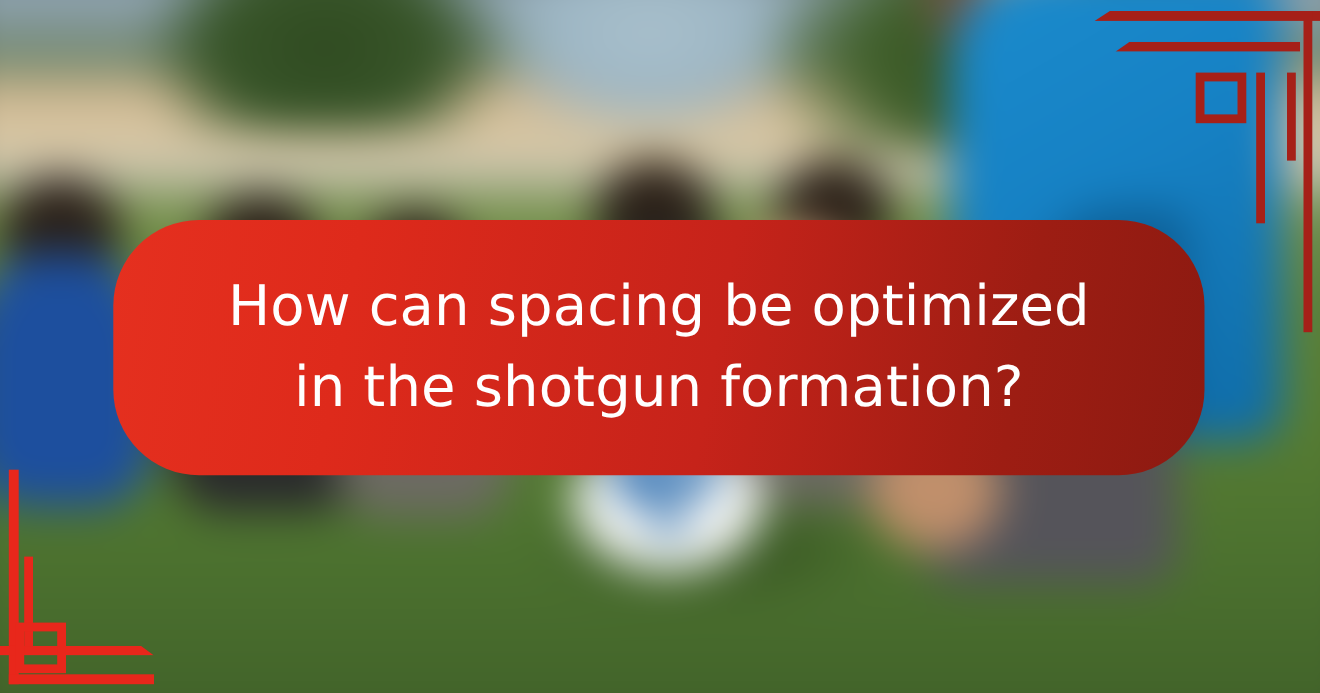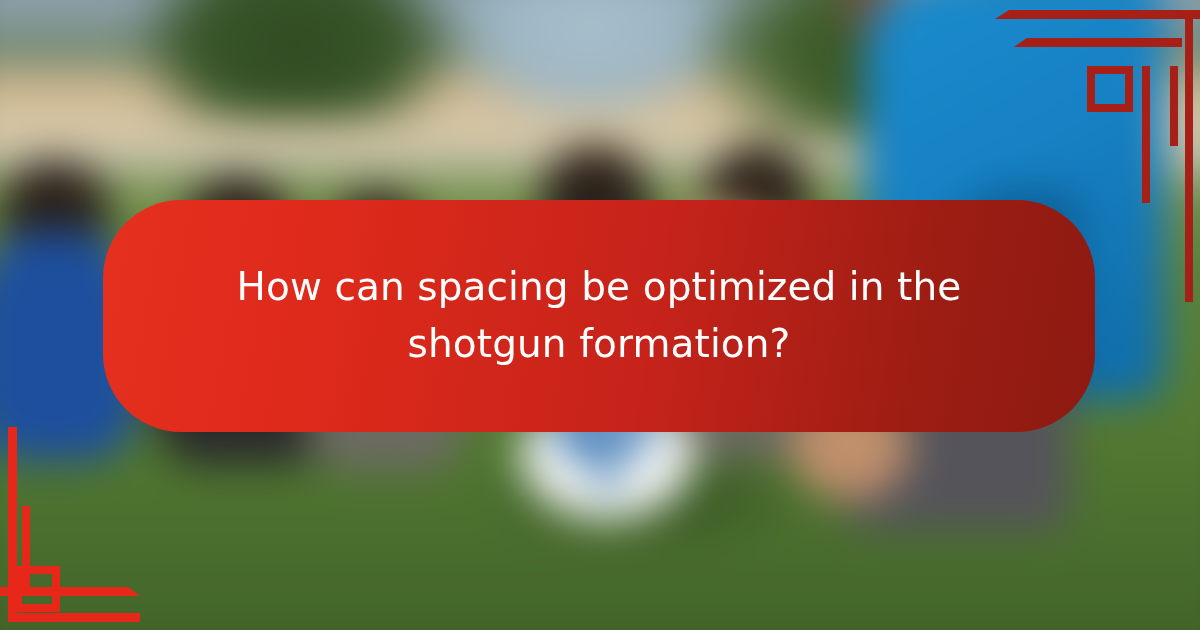--- a/index.html
+++ b/index.html
@@ -216,21 +216,21 @@
     border-radius: 78px;
     background: linear-gradient(100deg, #e5301f 0%, #de2a1b 22%, #c6231a 55%, #9d1d13 82%, #8c1a11 100%);
     display: flex;
     align-items: center;
     justify-content: center;
     box-sizing: border-box;
     padding: 0 78px;
   }
   .card-title {
     color: #ffffff;
-    font-size: 39px;
+    font-size: 51px;
     line-height: 1.45;
     text-align: center;
     font-weight: 400;
     letter-spacing: 0.1px;
     margin: 12px;
   }
 </style>
 </head>
 <body>
 

